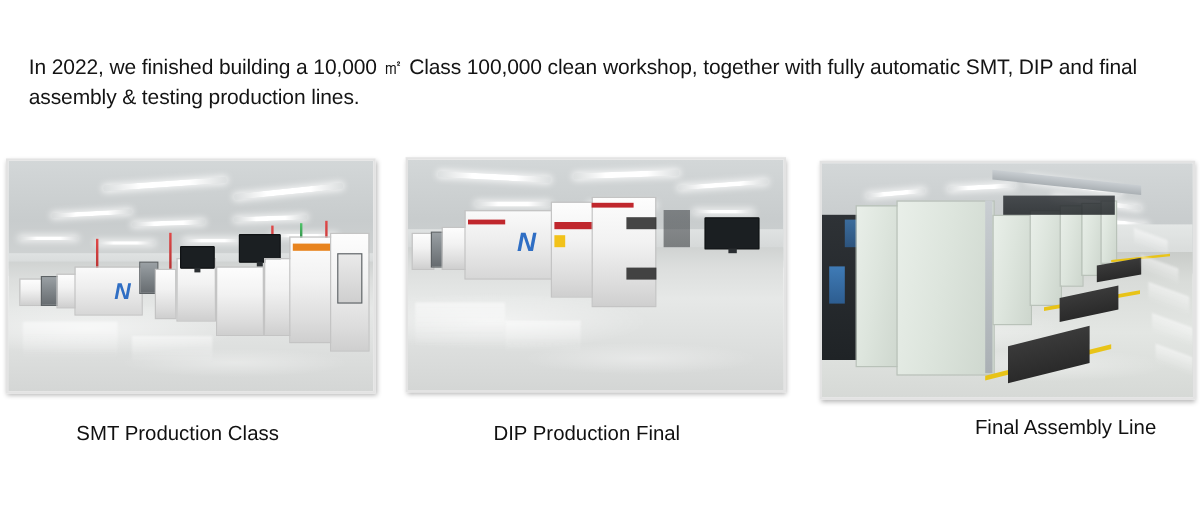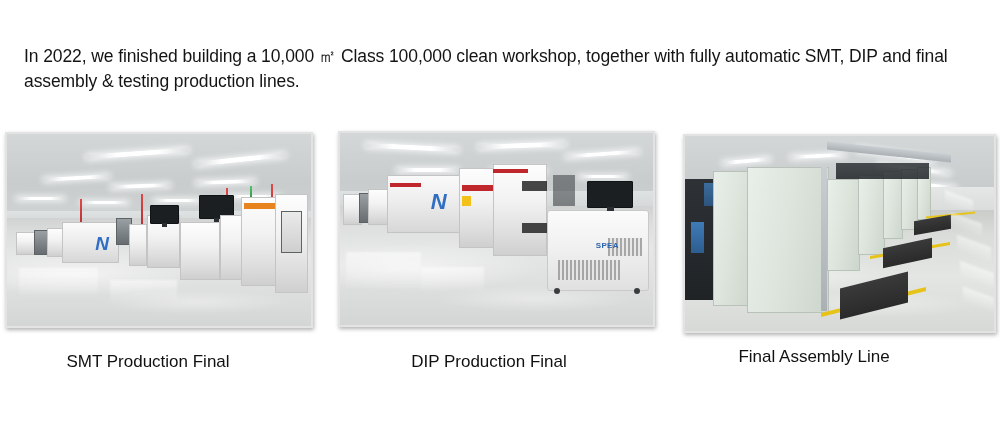--- a/index.html
+++ b/index.html
@@ -197,21 +197,21 @@
   .caption {
     position: absolute;
     font-size: 17px;
     line-height: 20px;
     color: #111111;
     white-space: nowrap;
     text-align: center;
   }
   #cap-smt { left: 48px;  top: 352px; width: 200px; }
   #cap-dip { left: 389px; top: 352px; width: 200px; }
-  #cap-fa  { left: 714px; top: 347px; width: 200px; }
+  #cap-fa  { left: 788px; top: 347px; width: 200px; }
 </style>
 </head>
 <body>
 
 <div class="headline">In 2022, we finished building a 10,000 ㎡ Class 100,000 clean workshop, together with fully automatic SMT, DIP and final assembly &amp; testing production lines.</div>
 
 <div class="photo-card" id="card-smt">
   <div class="scene">
     <div class="ceiling"></div>
 
@@ -278,27 +278,20 @@
     <div class="logo-v" style="left:29%; top:30%; font-size:22px;">N</div>
     <div class="mach" style="left:38%; top:18%; width:14%; height:42%;"></div>
     <div class="redstripe" style="left:39%; top:27%; width:12%; height:3%;"></div>
     <div class="yellowtag" style="left:39%; top:33%; width:3%; height:5%;"></div>
     <div class="mach" style="left:49%; top:16%; width:17%; height:48%;"></div>
     <div class="redstripe" style="left:49%; top:19%; width:11%; height:2%;"></div>
     <div class="vent" style="left:58%; top:25%; width:8%; height:5%; background:#262626;"></div>
     <div class="vent" style="left:58%; top:47%; width:8%; height:5%; background:#262626;"></div>
     <div class="rack-dark" style="left:68%; top:22%; width:7%; height:16%; opacity:.5;"></div>
 
-    <div class="spea-cart" style="left:66%; top:40%; width:32%; height:41%;">
-      <div class="vent" style="left:60%; top:34%; width:34%; height:24%;"></div>
-      <div class="vent" style="left:10%; top:62%; width:62%; height:26%;"></div>
-      <div class="spea-text" style="left:48%; top:38%; font-size:8px;">SPEA</div>
-      <div class="wheel" style="left:6%;  bottom:-4px;"></div>
-      <div class="wheel" style="right:8%; bottom:-4px;"></div>
-    </div>
     <div class="monitor" style="left:79%; top:25%; width:14%; height:13%;"></div>
 
     <div class="reflection" style="left:2%;  top:62%; width:24%; height:20%;"></div>
     <div class="reflection" style="left:26%; top:70%; width:20%; height:14%;"></div>
   </div>
 </div>
 
 <div class="photo-card" id="card-fa">
   <div class="scene">
     <div class="ceiling"></div>
@@ -336,15 +329,15 @@
     <div class="conveyor" style="left:74%; top:42%; width:12%; height:7%;  transform:skewY(-10deg);"></div>
 
     <div class="reflection" style="left:84%; top:30%; width:9%; height:7%;  transform:skewY(20deg);"></div>
     <div class="reflection" style="left:86%; top:42%; width:10%; height:7%; transform:skewY(20deg);"></div>
     <div class="reflection" style="left:88%; top:54%; width:11%; height:8%; transform:skewY(20deg);"></div>
     <div class="reflection" style="left:89%; top:67%; width:11%; height:8%; transform:skewY(20deg);"></div>
     <div class="reflection" style="left:90%; top:80%; width:10%; height:8%; transform:skewY(20deg);"></div>
   </div>
 </div>
 
-<div class="caption" id="cap-smt">SMT Production Final</div>
+<div class="caption" id="cap-smt">SMT Production Class</div>
 <div class="caption" id="cap-dip">DIP Production Final</div>
 <div class="caption" id="cap-fa">Final Assembly Line</div>
 
 </body></html>

